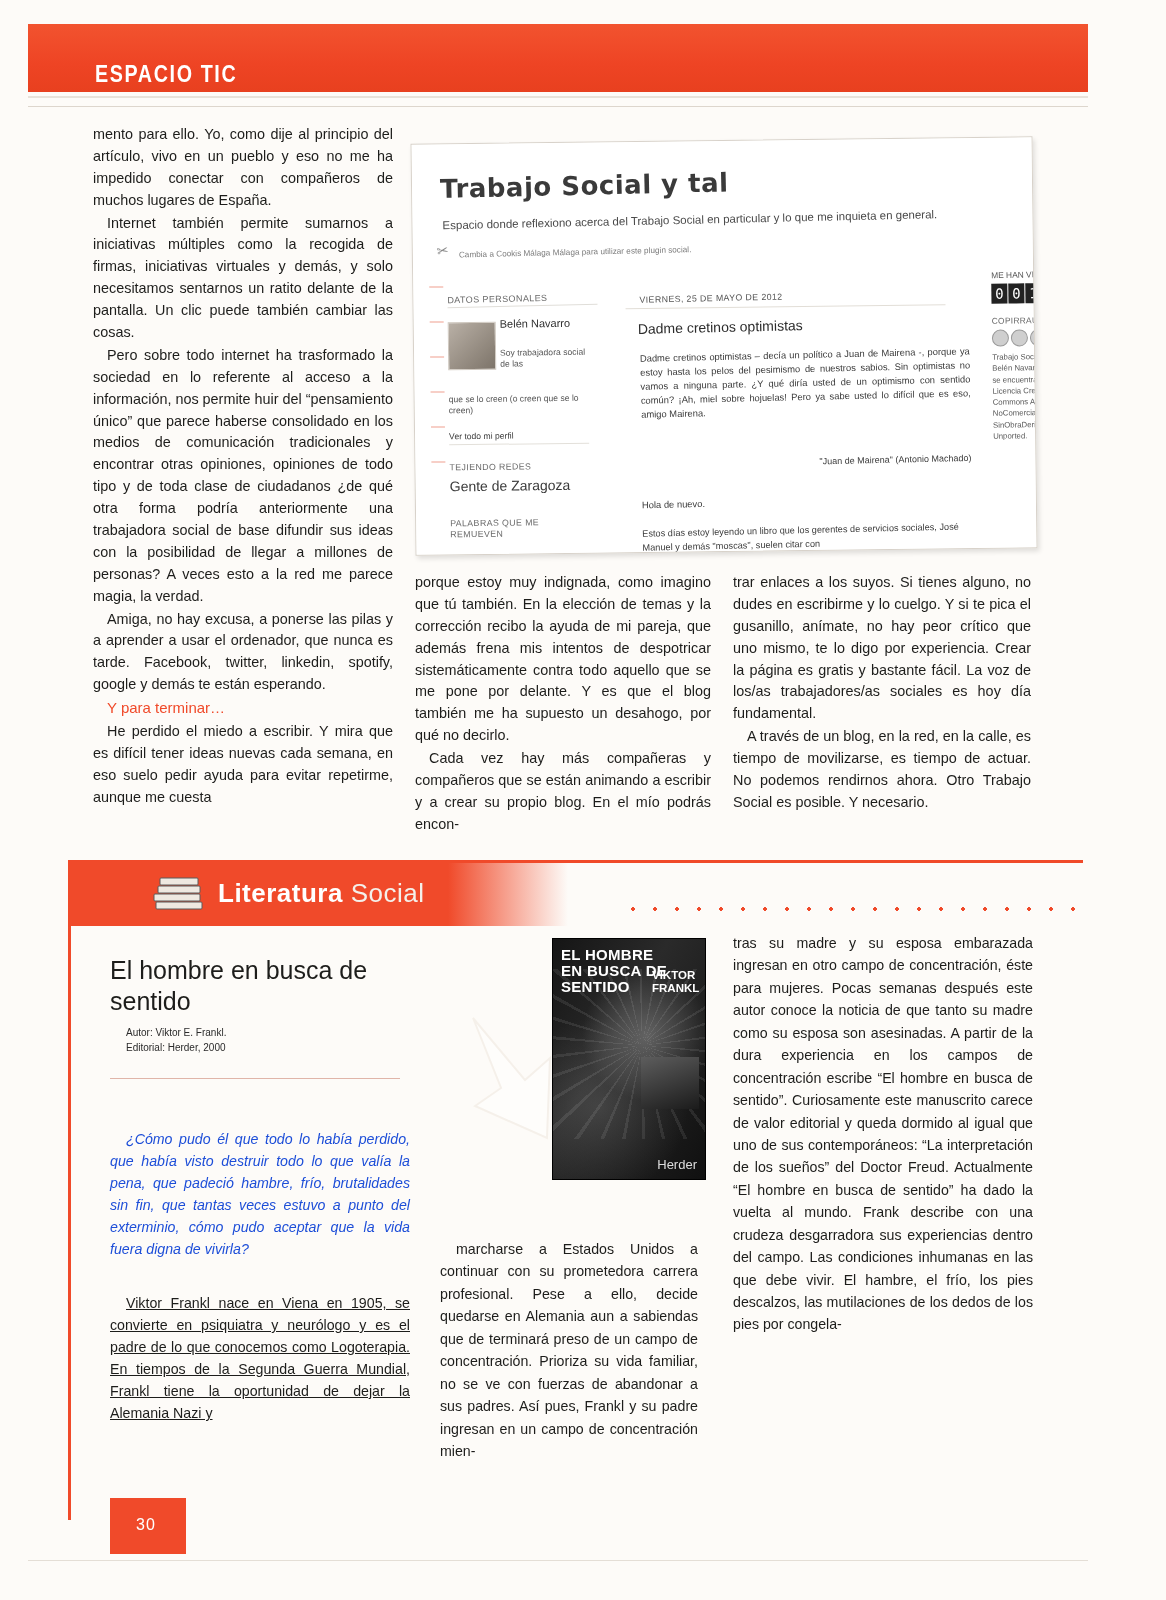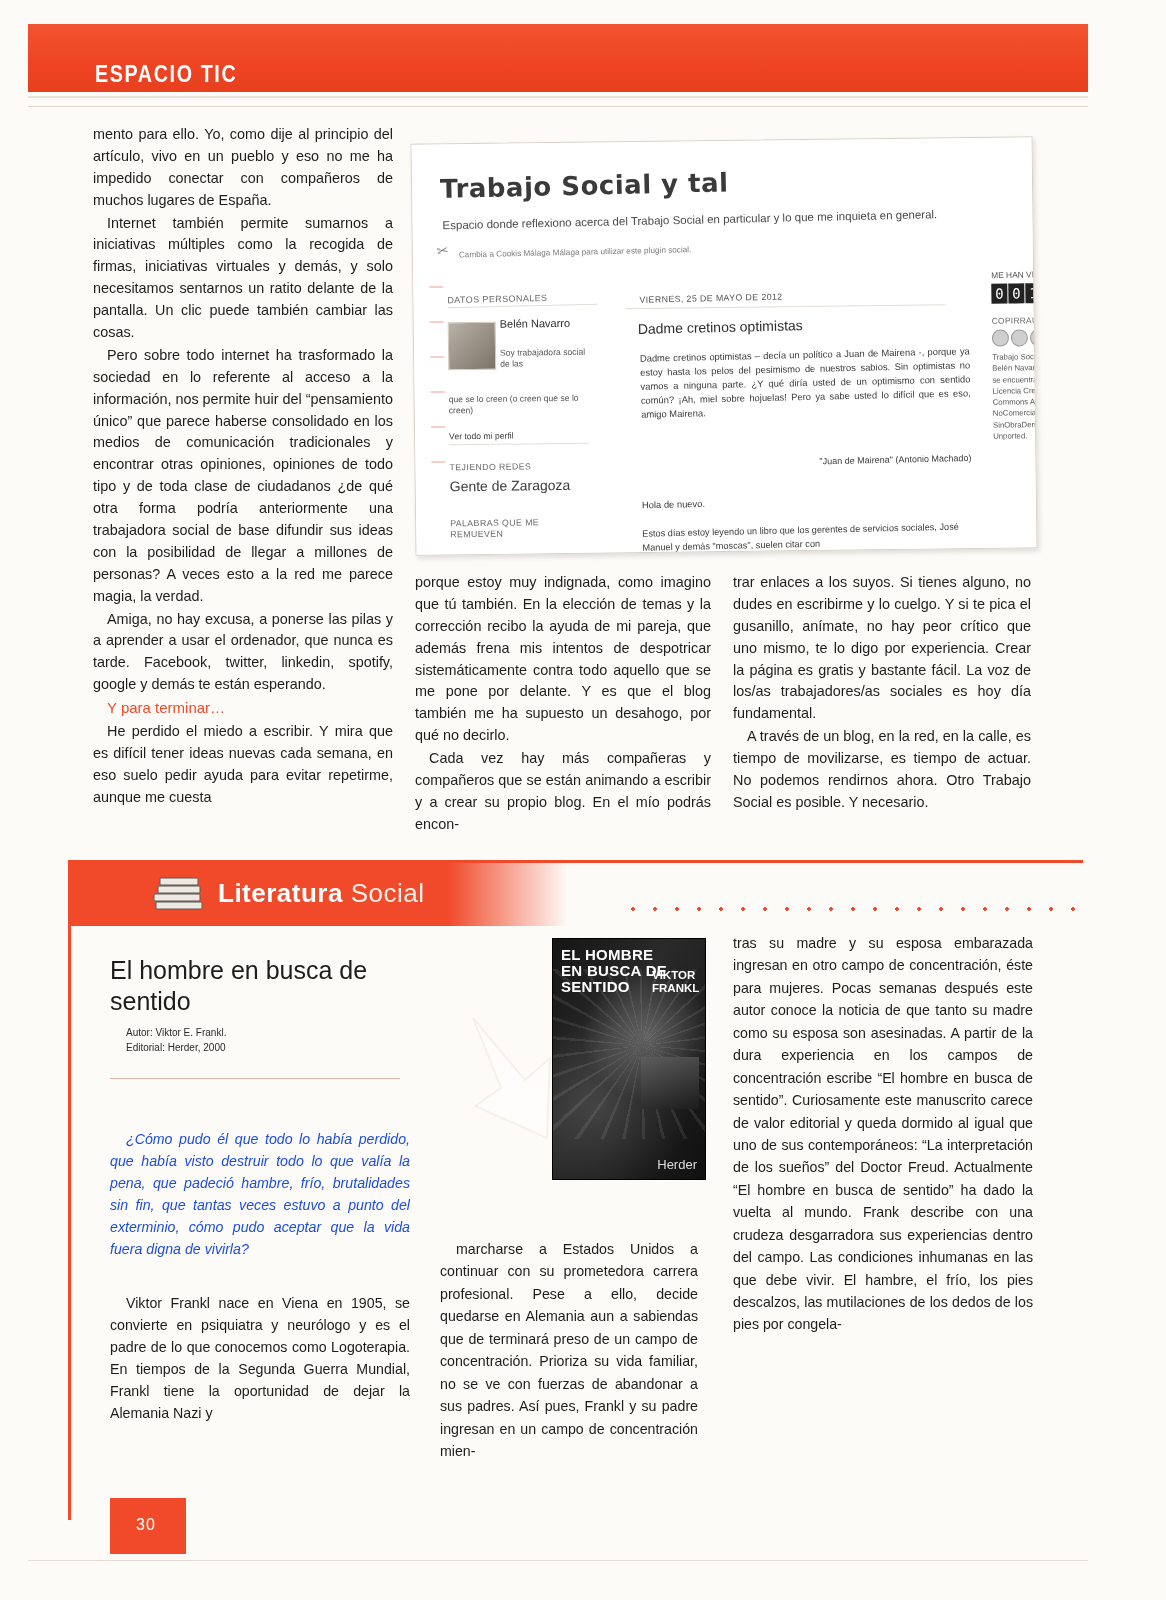--- a/index.html
+++ b/index.html
@@ -198,21 +198,21 @@
 
   .book-quote{
     position:absolute;left:110px;top:1128px;width:300px;
     font-size:14.2px;line-height:1.55;font-style:italic;text-align:justify;color:#1d4ed8;
   }
   .book-quote p{margin:0;text-indent:16px;}
   .book-body{
     position:absolute;left:110px;top:1292px;width:300px;
     font-size:14.2px;line-height:1.55;text-align:justify;color:#1d1d1b;
   }
-  .book-body p{margin:0;text-indent:16px;}
+  .book-body p{margin:0;text-indent:16px;text-decoration:underline;}
 
   #lit-col-mid{
     position:absolute;left:424px;top:1222px;width:290px;
     font-size:14.2px;line-height:1.58;text-align:justify;color:#1d1d1b;
   }
   #lit-col-mid p{margin:16px;text-indent:16px;}
   #lit-col-right{
     position:absolute;left:733px;top:932px;width:300px;
     font-size:14.2px;line-height:1.58;text-align:justify;color:#1d1d1b;
   }

